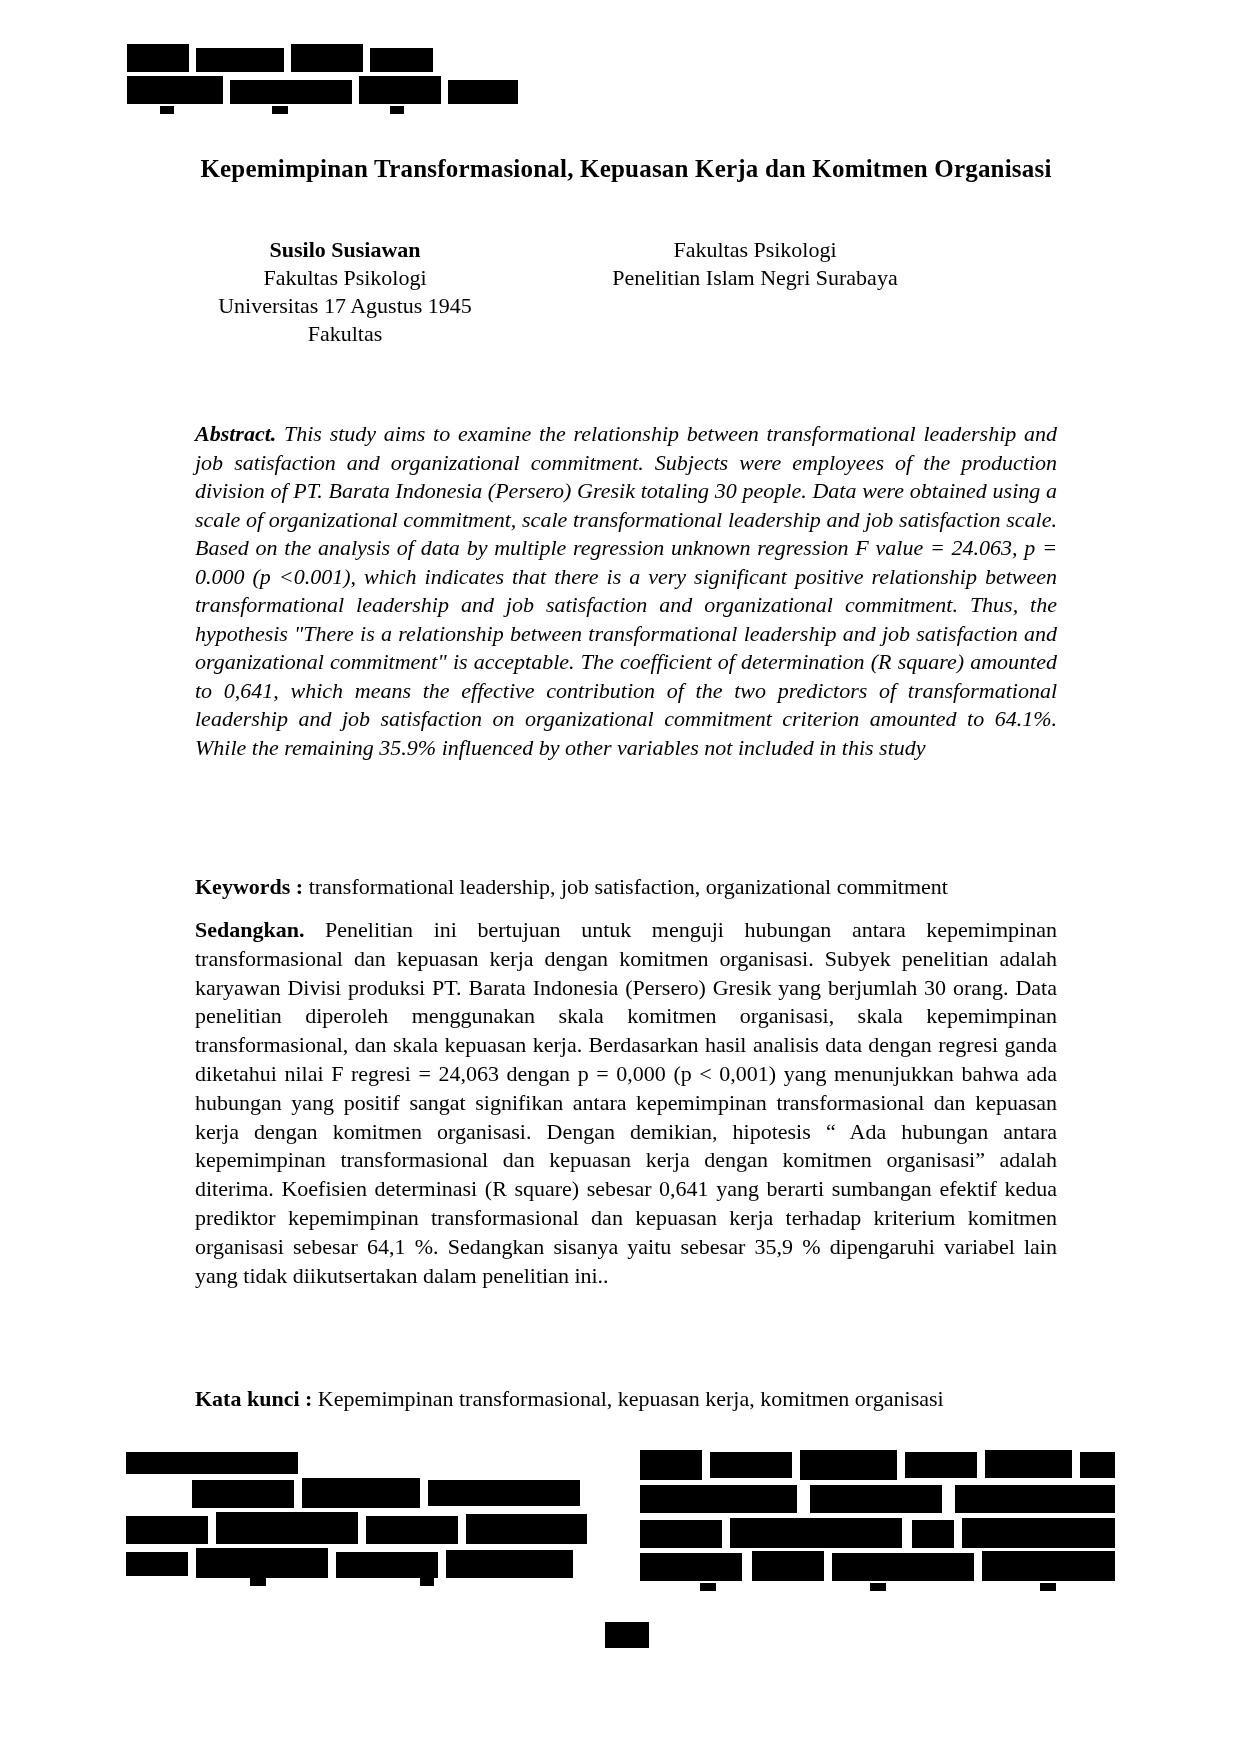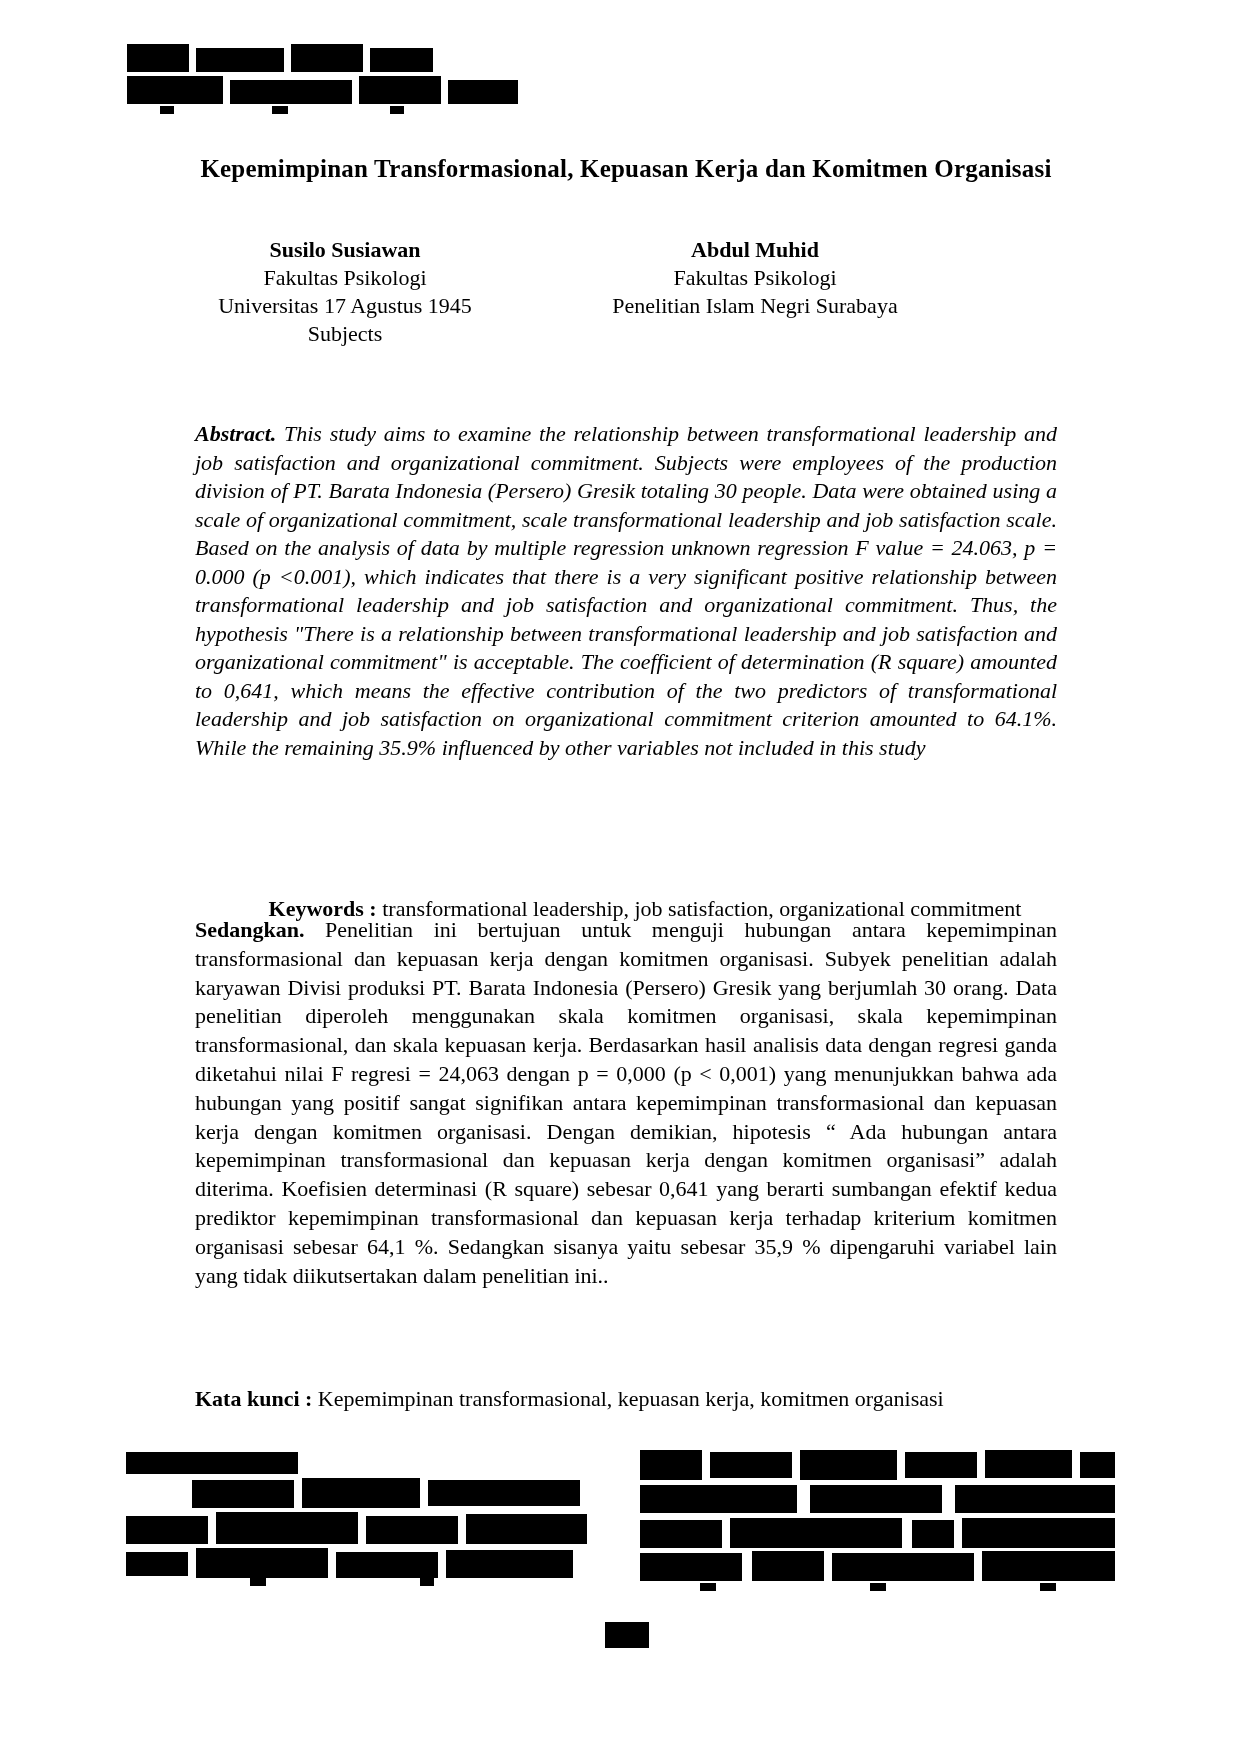--- a/index.html
+++ b/index.html
@@ -29,21 +29,21 @@
   .author-col.right { width: 420px; margin-left: 50px; }
   .author-name { font-weight: bold; }
   .para {
     position: absolute;
     left: 195px; width: 862px;
     font-size: 22px;
     text-align: justify;
   }
   .abstract { top: 420px; line-height: 28.5px; font-style: italic; }
   .abstract .plabel { font-weight: bold; }
-  .kw-line { position: absolute; left: 195px; width: 900px; top: 896px; font-size: 22px; text-align: center; }
+  .kw-line { position: absolute; left: 195px; width: 900px; top: 874px; font-size: 22px; }
   .intisari { top: 916px; line-height: 28.8px; }
   .kata-line { position: absolute; left: 195px; width: 900px; top: 1386px; font-size: 22px; }
   .plabel { font-weight: bold; }
   .redaction-layer { position: absolute; left: 0; top: 0; width: 100%; height: 100%; pointer-events: none; }
   .redact { position: absolute; background: #000000; }
 </style>
 </head>
 <body>
 
 <div class="page">
@@ -97,24 +97,23 @@
       <div class="redact" style="left: 605px; top: 1622px; width: 44px; height: 26px; background: rgb(0, 0, 0);"></div>
     </div>
 
   <div class="article-title">Kepemimpinan Transformasional, Kepuasan Kerja dan Komitmen Organisasi</div>
 
   <div class="authors">
     <div class="author-col left">
       <div class="author-name">Susilo Susiawan</div>
       <div>Fakultas Psikologi</div>
       <div>Universitas 17 Agustus 1945</div>
-      <div>Subjects</div>
+      <div>Fakultas</div>
     </div>
     <div class="author-col right">
-      <div class="author-name">Abdul Muhid</div>
       <div>Fakultas Psikologi</div>
       <div>Penelitian Islam Negri Surabaya</div>
     </div>
   </div>
 
   <div class="para abstract">
     <span class="plabel">Abstract.</span>
     <span>This study aims to examine the relationship between transformational leadership and job satisfaction and organizational commitment. Subjects were employees of the production division of PT. Barata Indonesia (Persero) Gresik totaling 30 people. Data were obtained using a scale of organizational commitment, scale transformational leadership and job satisfaction scale. Based on the analysis of data by multiple regression unknown regression F value = 24.063, p = 0.000 (p &lt;0.001), which indicates that there is a very significant positive relationship between transformational leadership and job satisfaction and organizational commitment. Thus, the hypothesis "There is a relationship between transformational leadership and job satisfaction and organizational commitment" is acceptable. The coefficient of determination (R square) amounted to 0,641, which means the effective contribution of the two predictors of transformational leadership and job satisfaction on organizational commitment criterion amounted to 64.1%. While the remaining 35.9% influenced by other variables not included in this study</span>
   </div>
 

